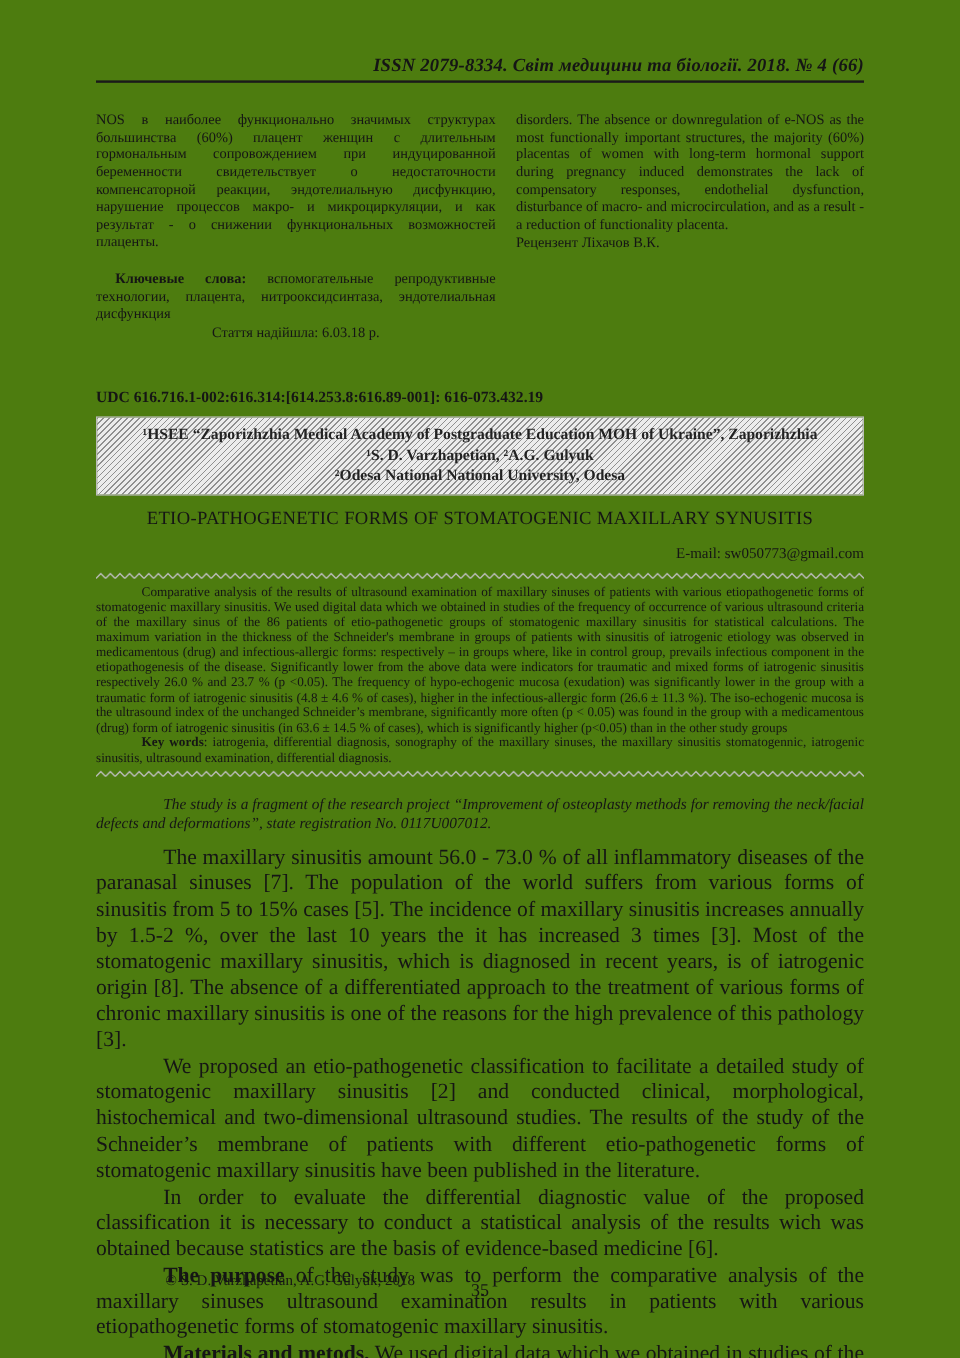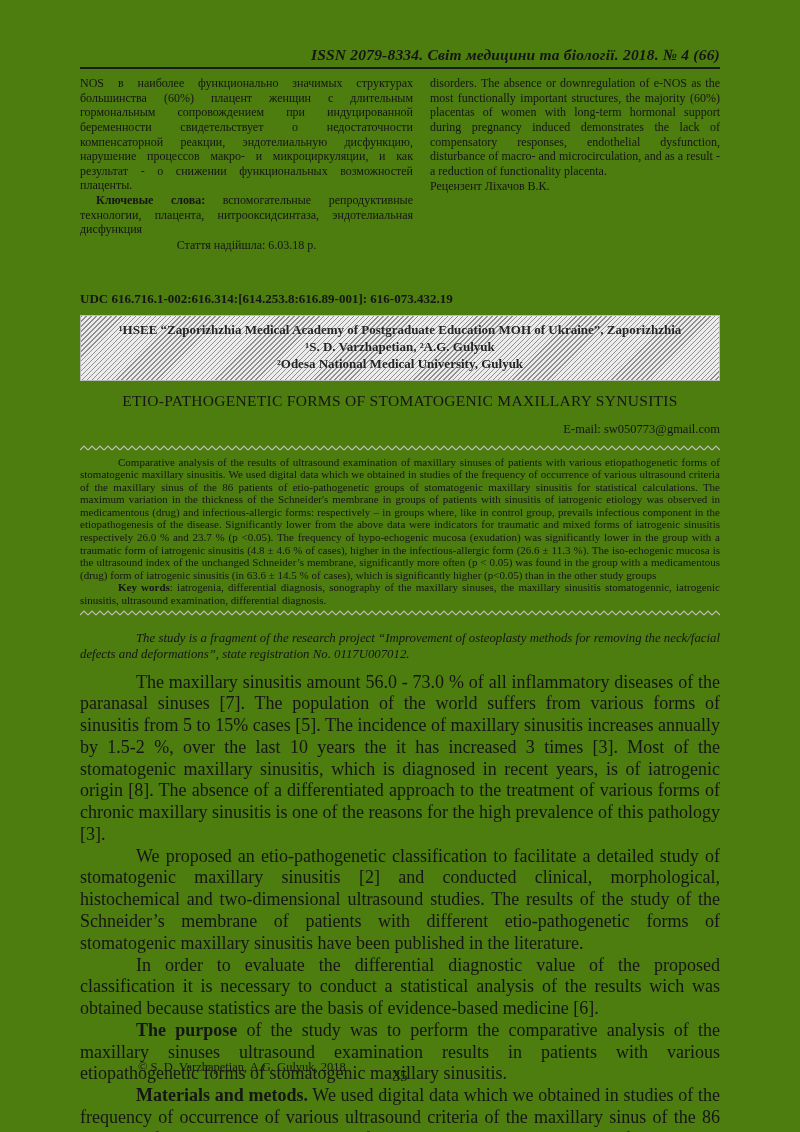--- a/index.html
+++ b/index.html
@@ -22,21 +22,21 @@
   }
   .jheader .htext {
     font-size: 15.5px; font-weight: bold; font-style: italic;
     text-align: right; letter-spacing: .2px;
   }
   
   .two-col { display: flex; gap: 17px; margin-bottom: 38px; }
   .col-left  { width: 333px; }
   .col-right { width: 290px; }
   .col p {
-    font-size: 12px; line-height: 1.22; text-align: justify;
+    font-size: 12px; line-height: 1.22; text-align: justify; margin-top: 16px;
   }
   .col p.kw { text-indent: 16px; }
   .col p.received { text-align: center; text-indent: 0; margin-top: 1px; }
   .col p.reviewer { text-indent: 0; margin-top: 1px; }
   
   .doi-block { font-weight: bold; font-size: 13px; line-height: 1.18; margin-bottom: 9px; }
   
   .hatch-block {
     background: repeating-linear-gradient(135deg,
         #8f8f8f 0px, #8f8f8f 1px, #ececec 1px, #ececec 3.5px);
@@ -100,21 +100,21 @@
     </div>
   </div>
 
   <div class="doi-block">
     <div>UDC 616.716.1-002:616.314:[614.253.8:616.89-001]: 616-073.432.19</div>
   </div>
 
   <div class="hatch-block">
     <div>¹HSEE “Zaporizhzhia Medical Academy of Postgraduate Education MOH of Ukraine”, Zaporizhzhia</div>
     <div>¹S. D. Varzhapetian, ²A.G. Gulyuk</div>
-    <div>²Odesa National Medical University, Gulyuk</div>
+    <div>²Odesa National National University, Odesa</div>
   </div>
 
   <h1 class="title">ETIO-PATHOGENETIC FORMS OF STOMATOGENIC MAXILLARY SYNUSITIS</h1>
   <div class="email">E-mail: sw050773@gmail.com</div>
 
   <svg class="zigzag" xmlns="http://www.w3.org/2000/svg">
     <defs>
         <pattern id="zz1" width="8" height="8" patternUnits="userSpaceOnUse">
           <path d="M0 6 L4 2 L8 6" fill="none" stroke="#bdbdbd" stroke-width="1.2"></path>
         </pattern>

